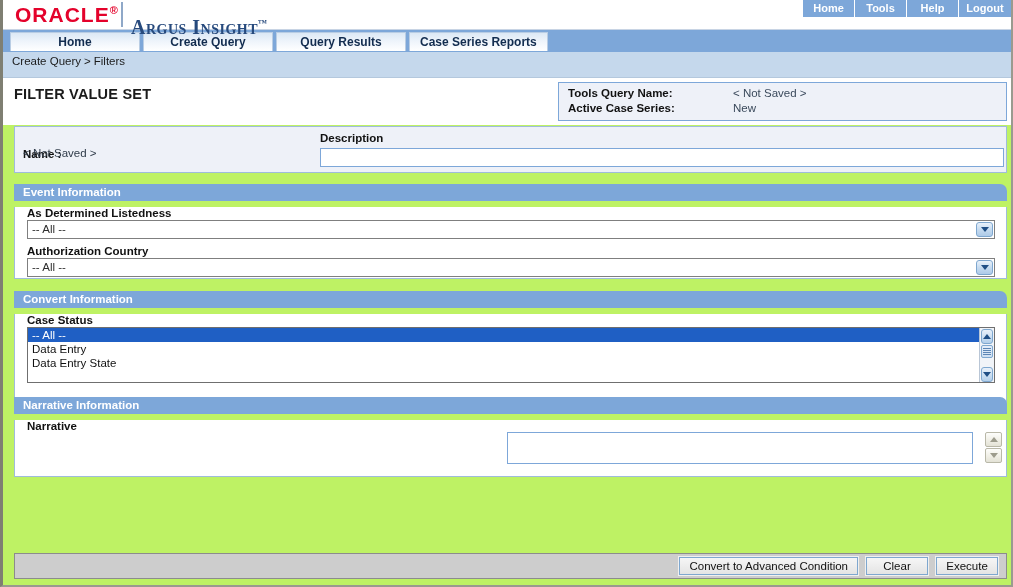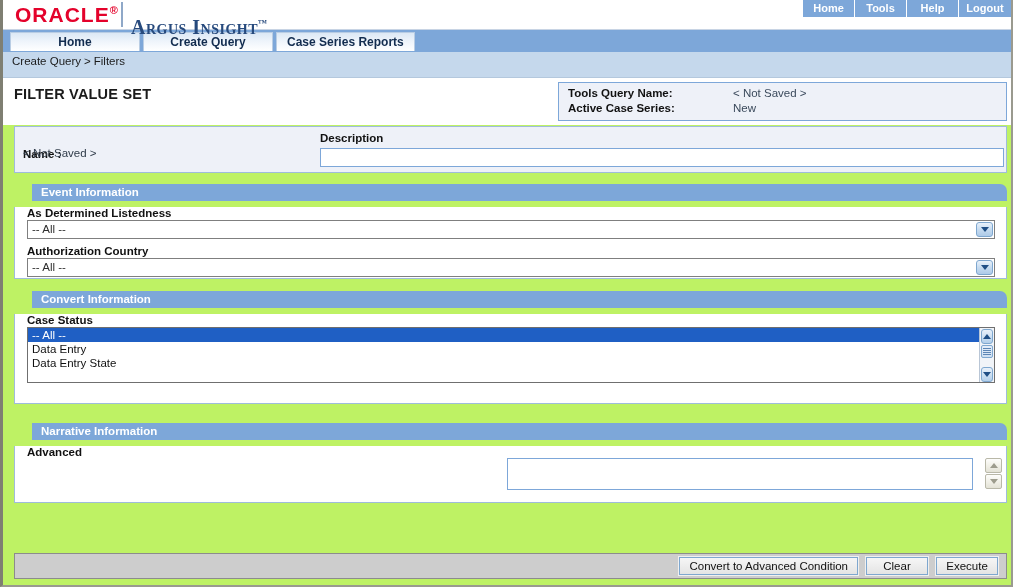--- a/index.html
+++ b/index.html
@@ -165,21 +165,20 @@
   .panel { position: absolute; left: 11px; width: 993px; }
   .panel-head {
     height: 17px;
     line-height: 17px;
     background: #7da7d9;
     color: #ffffff;
     font-size: 11.5px;
     font-weight: bold;
     padding-left: 9px;
     border-top-right-radius: 7px;
-    margin-left: 18px;
   }
   .panel-body {
     background: #ffffff;
     border: 1px solid #9fbcdb;
     border-top: none;
     position: relative;
   }
 
   .field-label {
     font-size: 11.5px;
@@ -340,20 +339,21 @@
       <div class="topnav-item">Home</div>
       <div class="topnav-item">Tools</div>
       <div class="topnav-item">Help</div>
       <div class="topnav-item">Logout</div>
     </div>
   </div>
 
   <div class="tabbar">
     <div class="tab">Home</div>
     <div class="tab">Create Query</div>
+    <div class="tab">Query Results</div>
     <div class="tab">Case Series Reports</div>
   </div>
 
   <div class="breadcrumb">
     <a>Create Query</a><span class="sep">&gt;</span><span>Filters</span>
   </div>
 
   <div class="titlerow">
     <div class="page-title">FILTER VALUE SET</div>
     <div class="activebox">
@@ -414,24 +414,24 @@
               <i></i>
             </div>
           <div class="vs-btn" style="margin-top:9px;">
               <i class="vs-down"></i>
             </div>
         </div>
       </div>
     </div>
   </div>
 
-  <div class="panel" style="top:423px;">
+  <div class="panel" style="top:397px;">
     <div class="panel-head">Narrative Information</div>
     <div class="panel-body" style="height:57px;">
-      <div class="field-label">Advanced</div>
+      <div class="field-label">Narrative</div>
       <textarea class="narrative-area" placeholder="" style=""></textarea>
       <div class="narr-spin">
         <div class="sp">
             <i class="sp-up"></i>
           </div>
         <div class="sp">
             <i class="sp-down"></i>
           </div>
       </div>
     </div>

